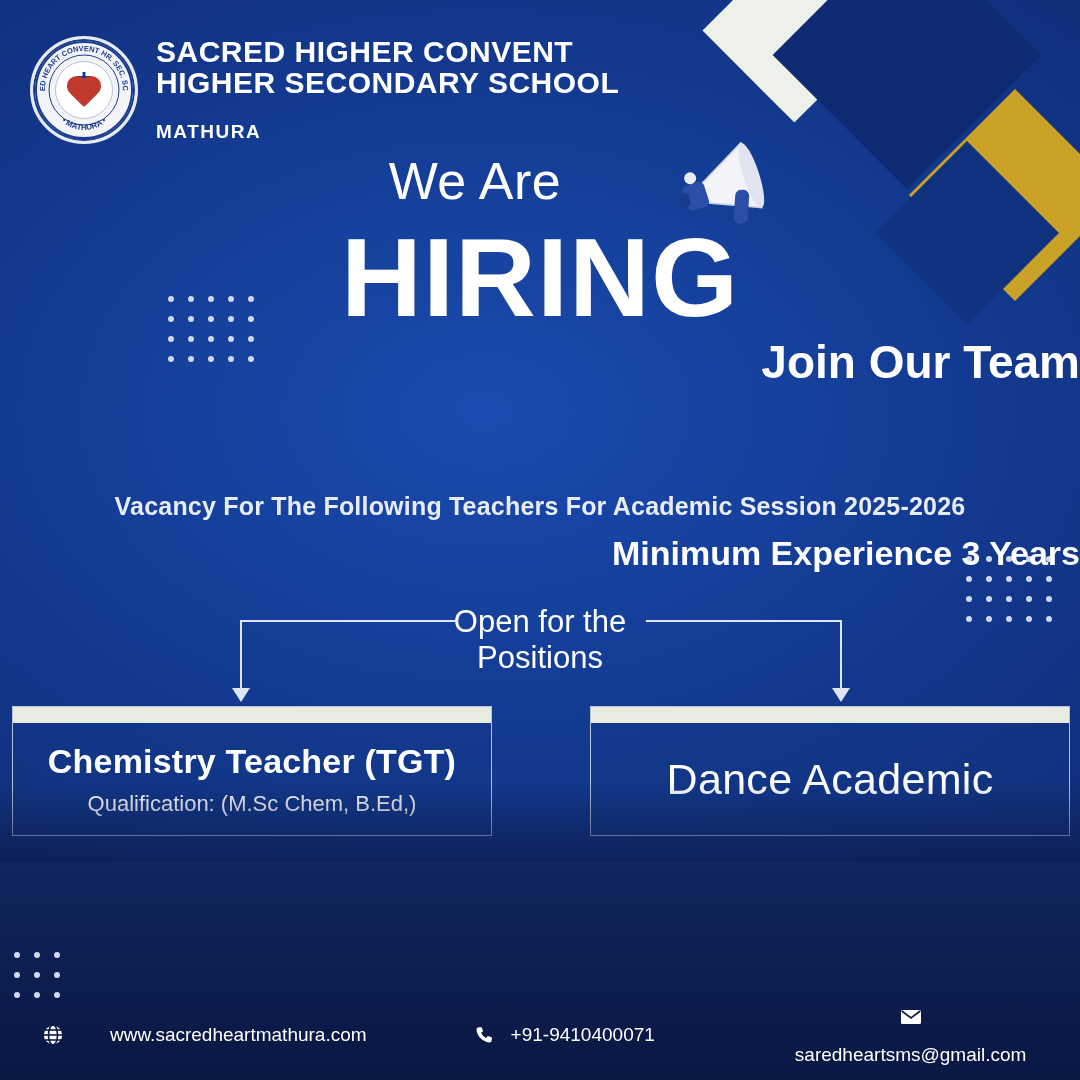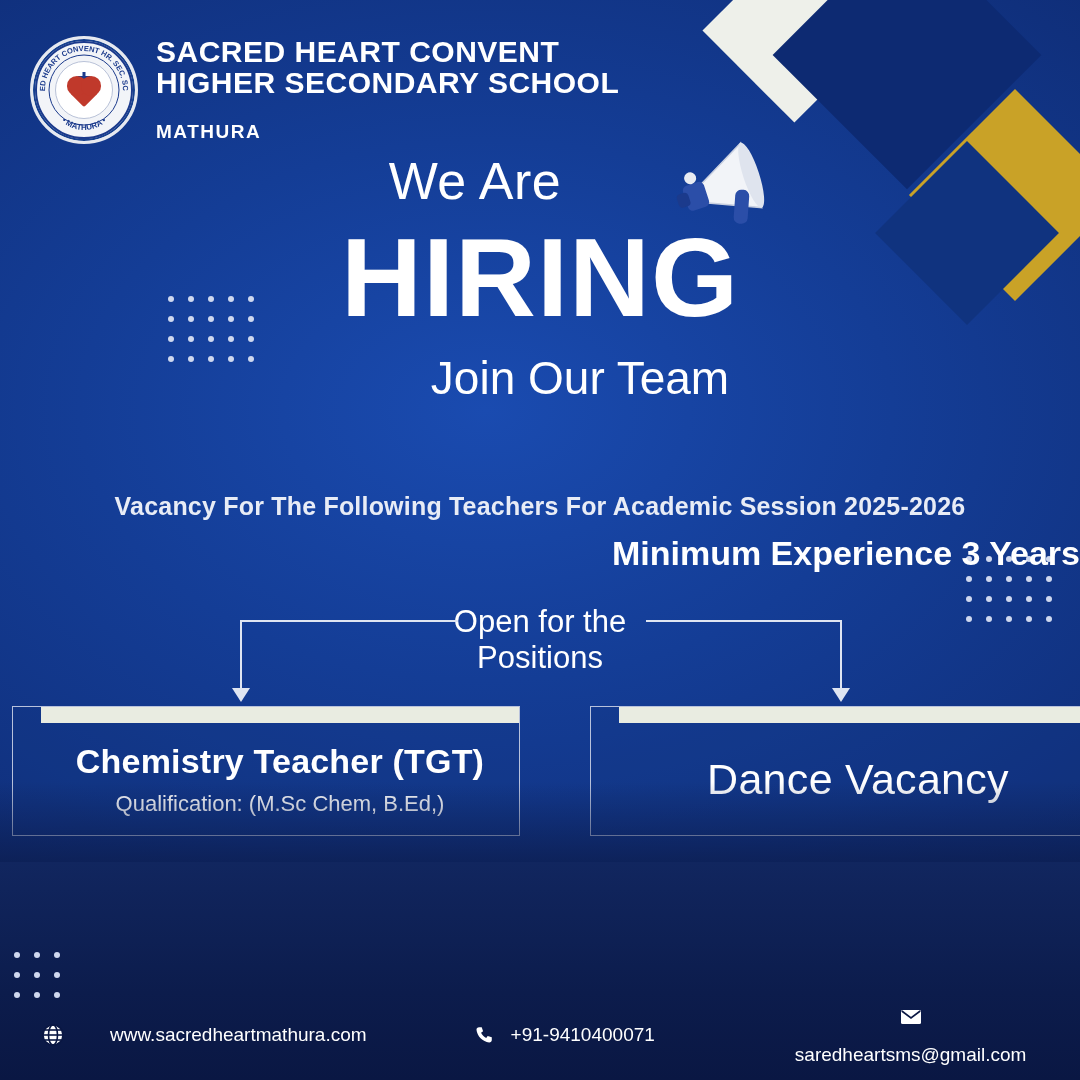--- a/index.html
+++ b/index.html
@@ -178,24 +178,25 @@
     color: #ffffff;
     font-size: 112px;
     font-weight: bold;
     letter-spacing: 1px;
     line-height: 1.02;
     margin-top: 14px;
   }
   .hero .join {
     color: #ffffff;
     font-size: 46px;
-    font-weight: normal;
-    margin-top: 18px;
+    font-weight: bold;
+    margin-top: 2px;
     margin-left: 80px;
     line-height: 1.1;
+    text-align: right;
   }
   .megaphone {
     position: absolute;
     top: -22px;
     left: 668px;
     width: 120px;
     height: 110px;
   }
 
   
@@ -264,21 +265,20 @@
     border-top: 14px solid #dfe5f2;
   }
   .arrow-left { left: -8px; }
   .arrow-right { right: -8px; }
 
   
   .card {
     position: absolute;
     border: 1px solid #b8c2dc;
     background: rgba(20, 55, 130, 0.25);
-    padding-left: 28px;
   }
   .card .cap {
     height: 16px;
     background: #e9ece1;
   }
   .card-left {
     left: 12px;
     top: 706px;
     width: 478px;
     height: 128px;
@@ -412,21 +412,21 @@
         <text font-size="8" font-family="Liberation Sans, sans-serif" fill="#1b3a8c" font-weight="bold">
           <textPath href="#botArc" startOffset="50%" text-anchor="middle">• MATHURA •</textPath>
         </text>
       </svg>
       <div class="inner">
         <div class="cross"></div>
         <div class="heart"></div>
       </div>
     </div>
     <div class="school-name">
-      <div class="l1">SACRED HEART CONVENT</div>
+      <div class="l1">SACRED HIGHER CONVENT</div>
       <div class="l2">HIGHER SECONDARY SCHOOL</div>
       <div class="l3">MATHURA</div>
     </div>
   </div>
 
   <div class="hero">
     <div class="we-are">We Are</div>
     <div class="hiring">HIRING</div>
     <div class="join">Join Our Team</div>
     <svg class="megaphone" viewBox="0 0 120 110">
@@ -461,21 +461,21 @@
     <div class="cap"></div>
     <div class="card-body">
       <div class="title">Chemistry Teacher (TGT)</div>
       <div class="sub">Qualification: (M.Sc Chem, B.Ed,)</div>
     </div>
   </div>
 
   <div class="card card-right">
     <div class="cap"></div>
     <div class="card-body">
-      <div class="title">Dance Vacancy</div>
+      <div class="title">Dance Academic</div>
     </div>
   </div>
 
   <div class="bottom-band-top-fade"></div>
   <div class="bottom-band"></div>
 
   <div class="dots dots-bottom-left">
     <span></span>
       <span></span>
       <span></span>

